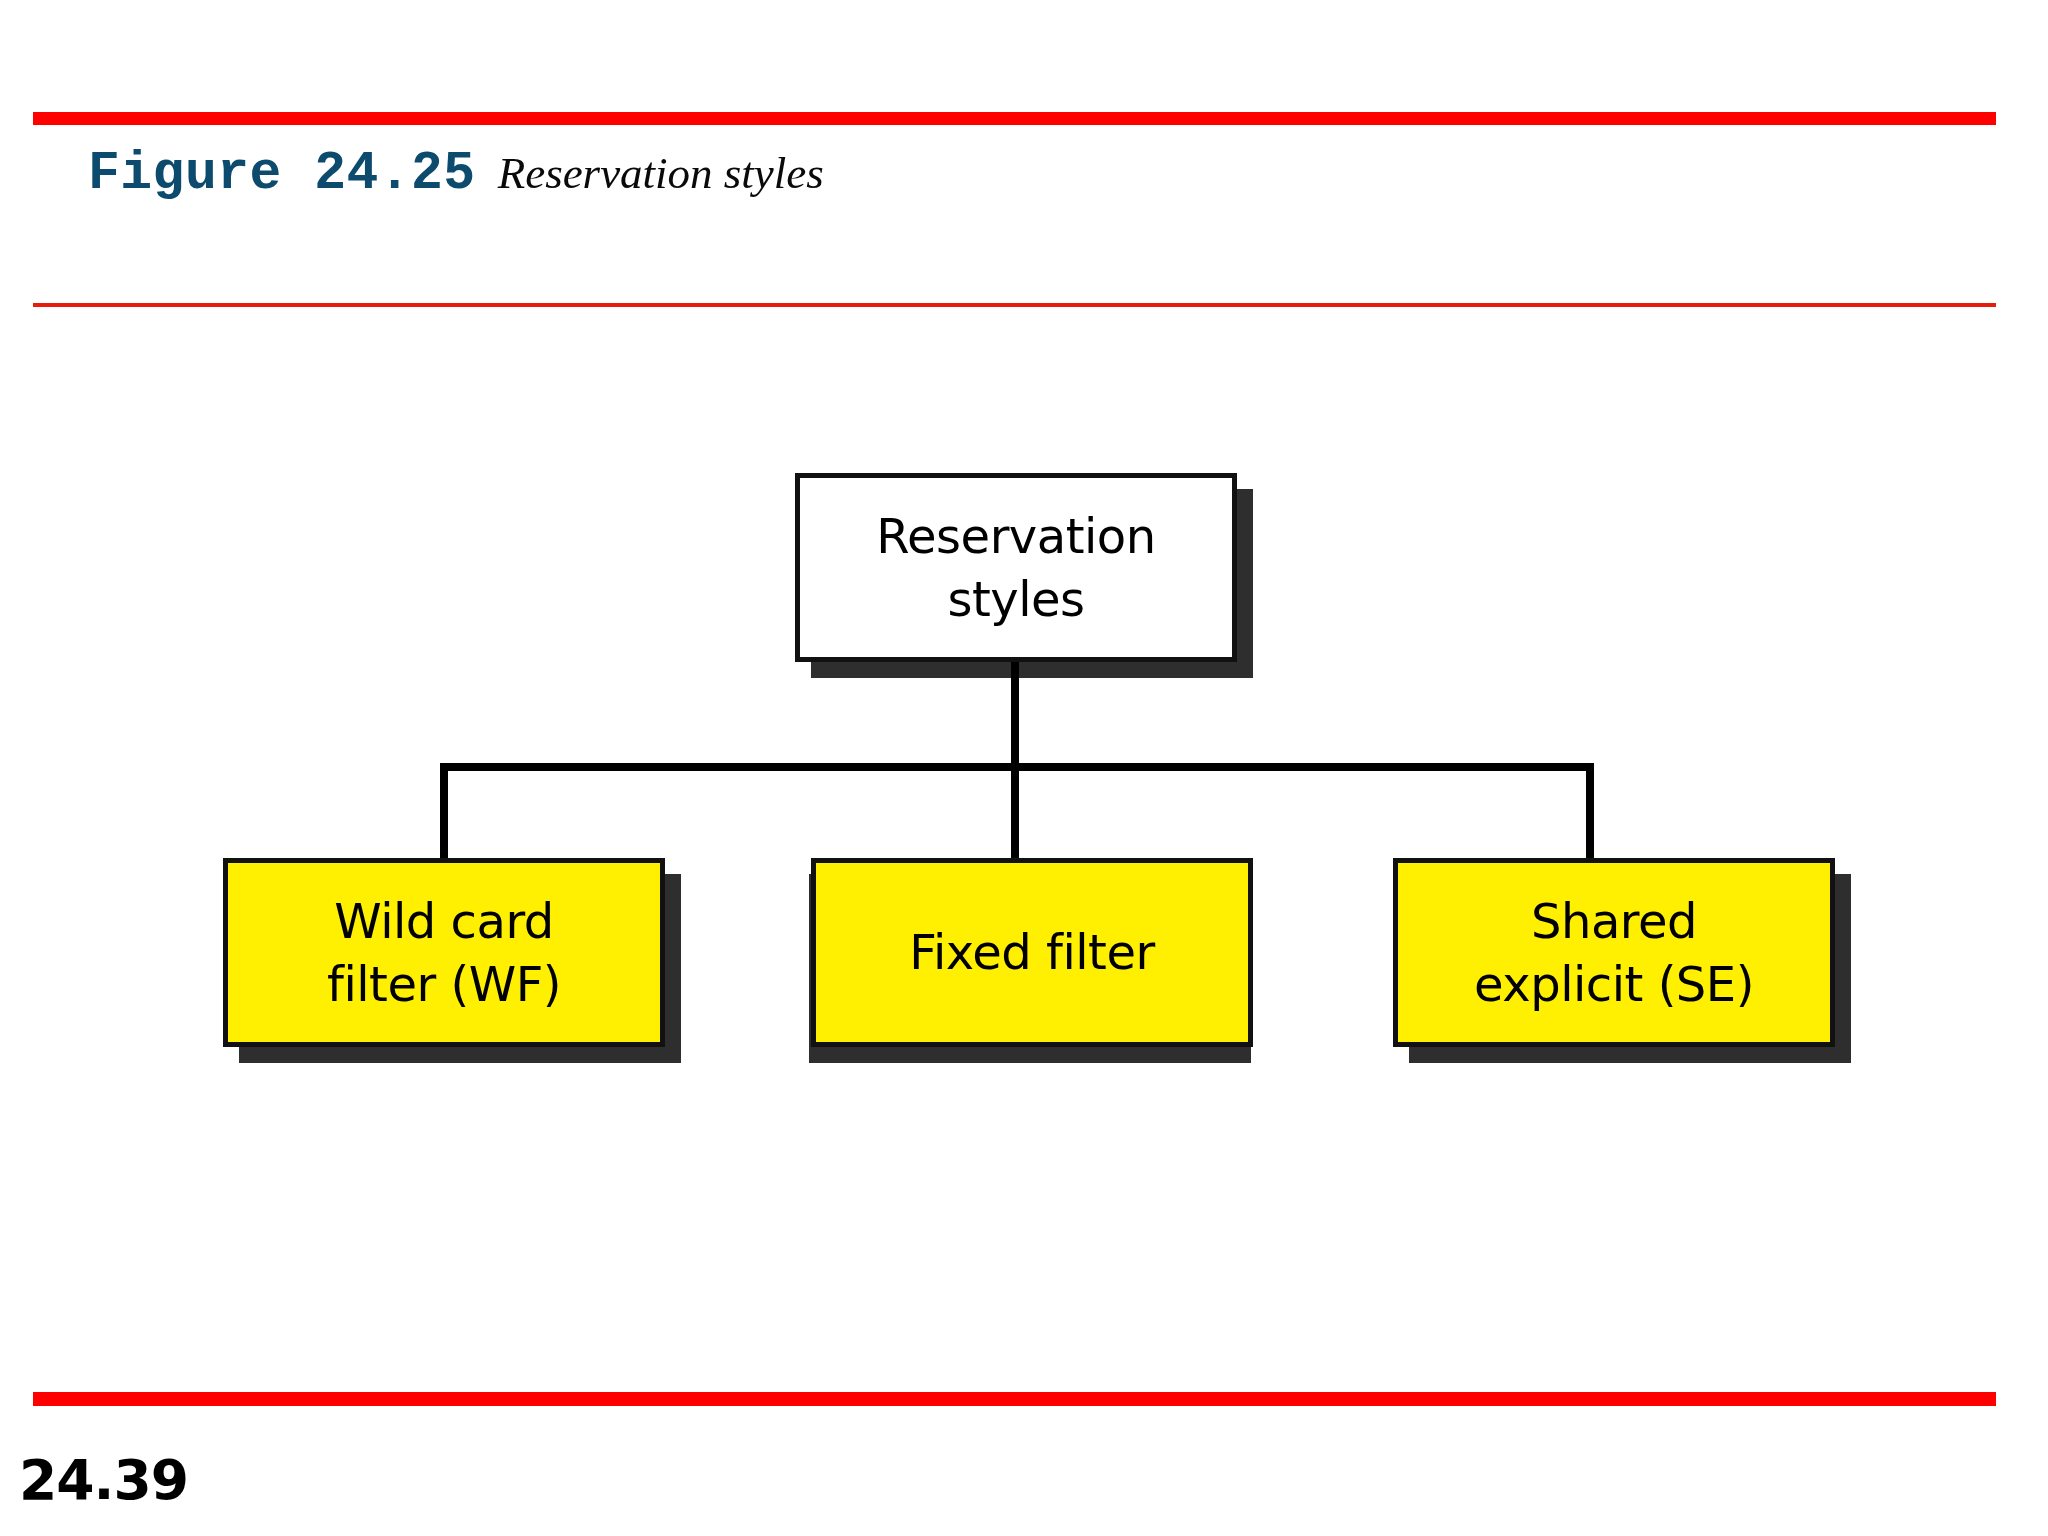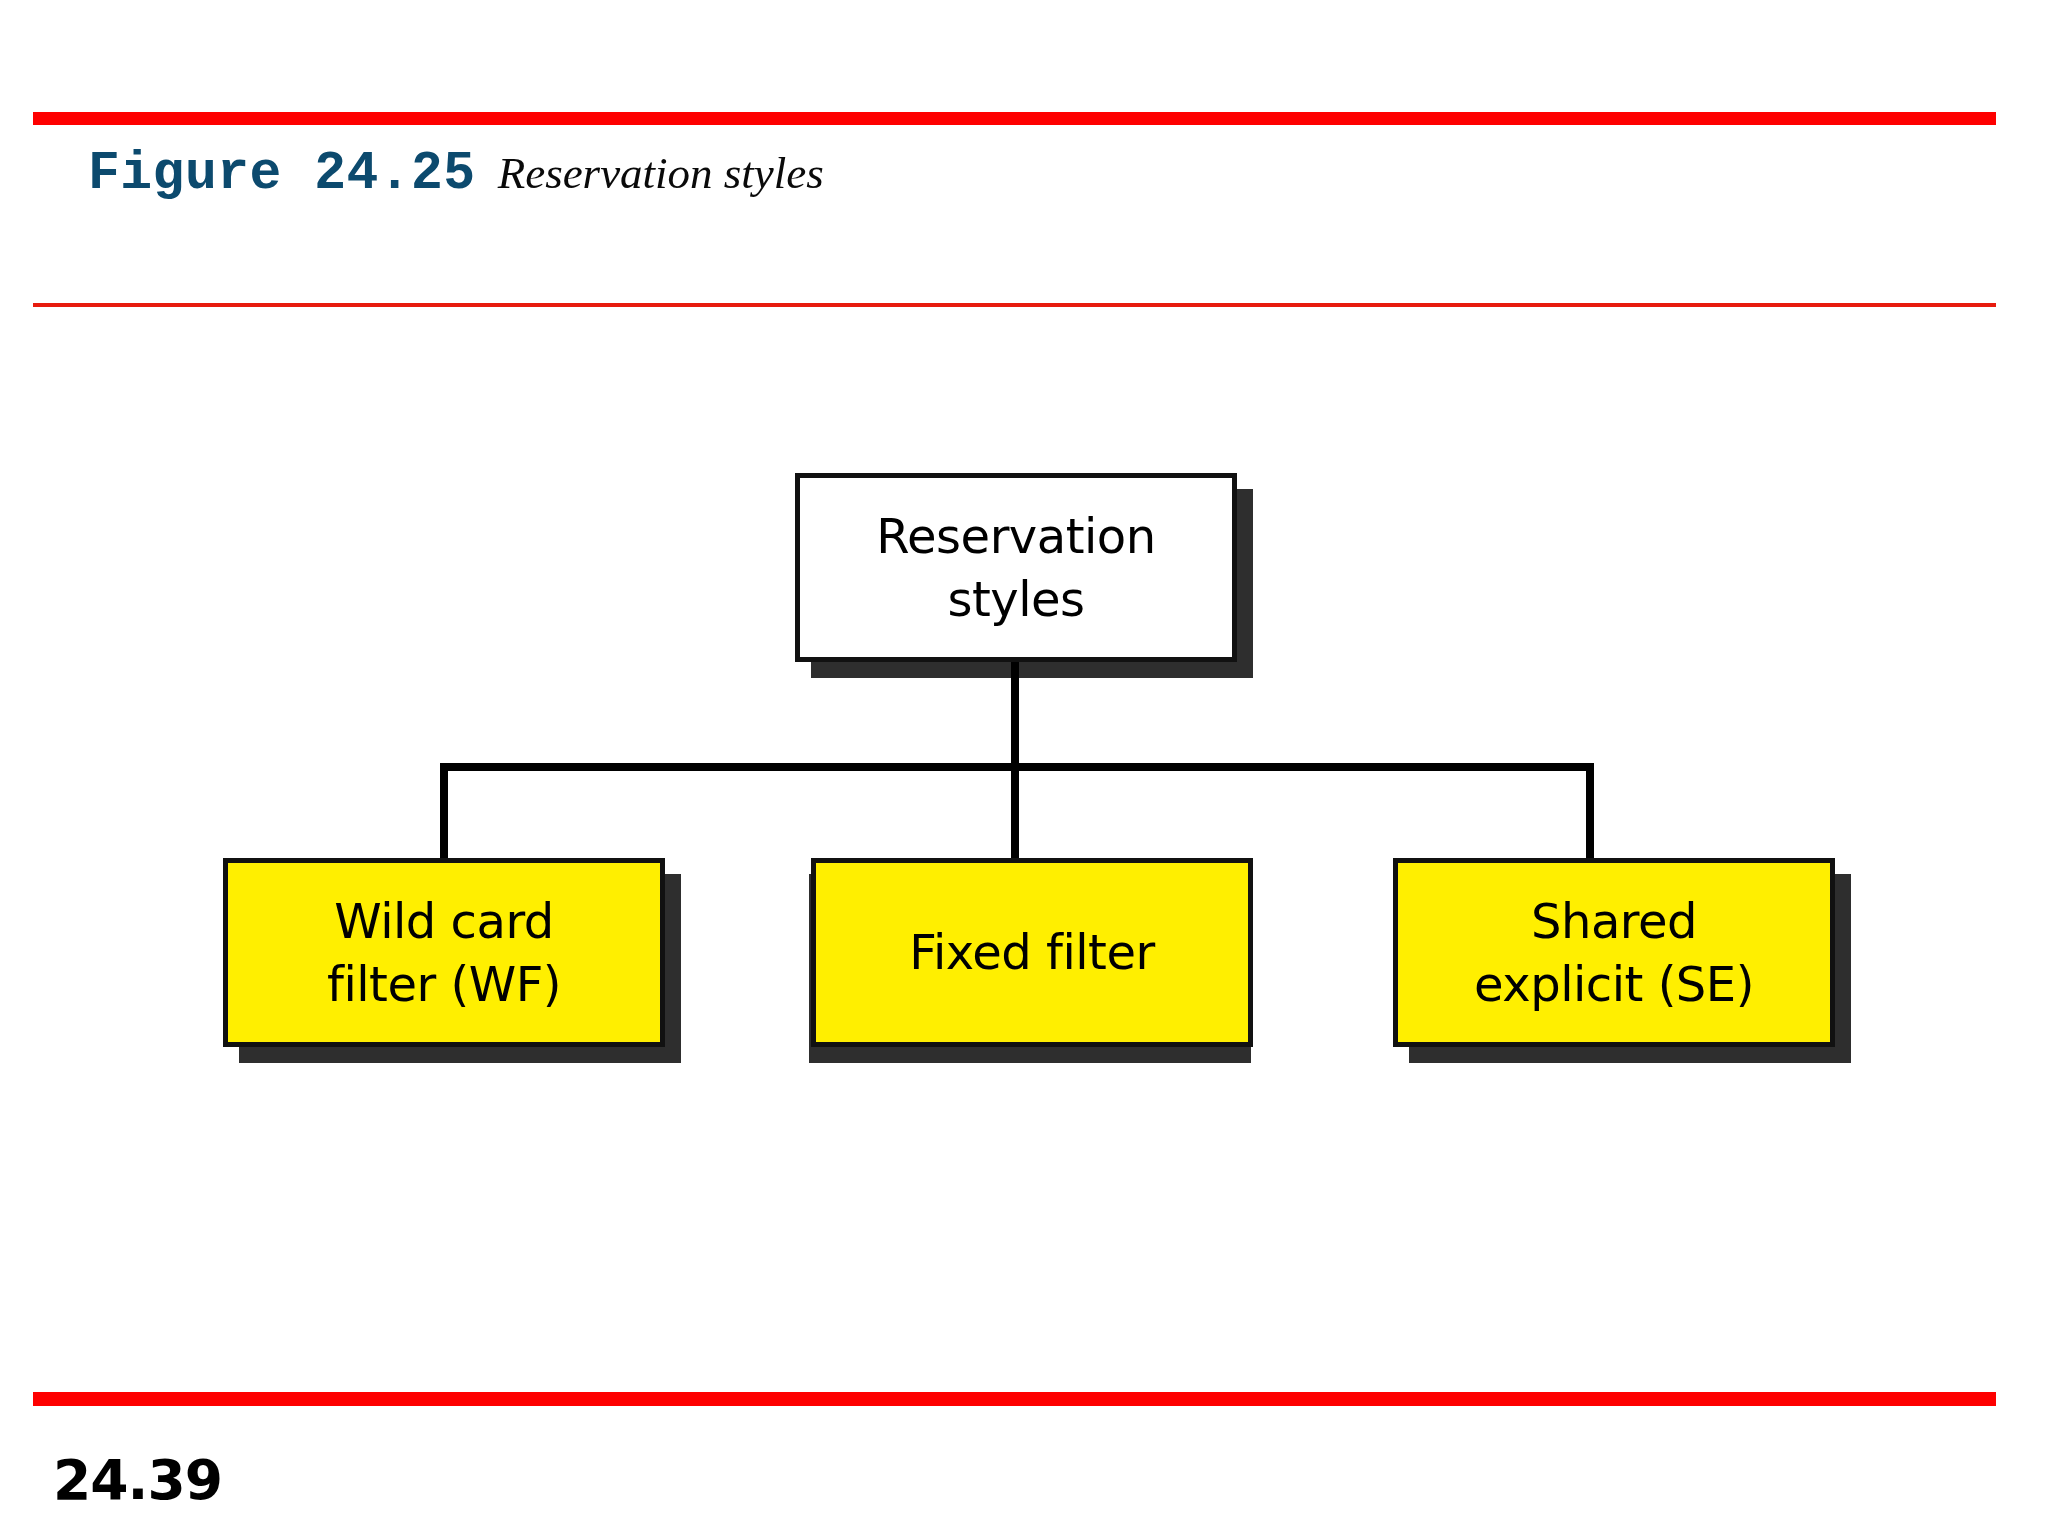--- a/index.html
+++ b/index.html
@@ -117,21 +117,20 @@
   
   .page-number {
     position: absolute;
     left: 19px;
     top: 1448px;
     font-family: "DejaVu Sans", "Liberation Sans", sans-serif;
     font-weight: bold;
     font-size: 55px;
     color: #000000;
     letter-spacing: -1px;
-    margin-left: 34px;
   }
 </style>
 </head>
 <body>
 
 <div id="slide">
 
   <div class="rule-top"></div>
 
   <div class="figure-heading">

